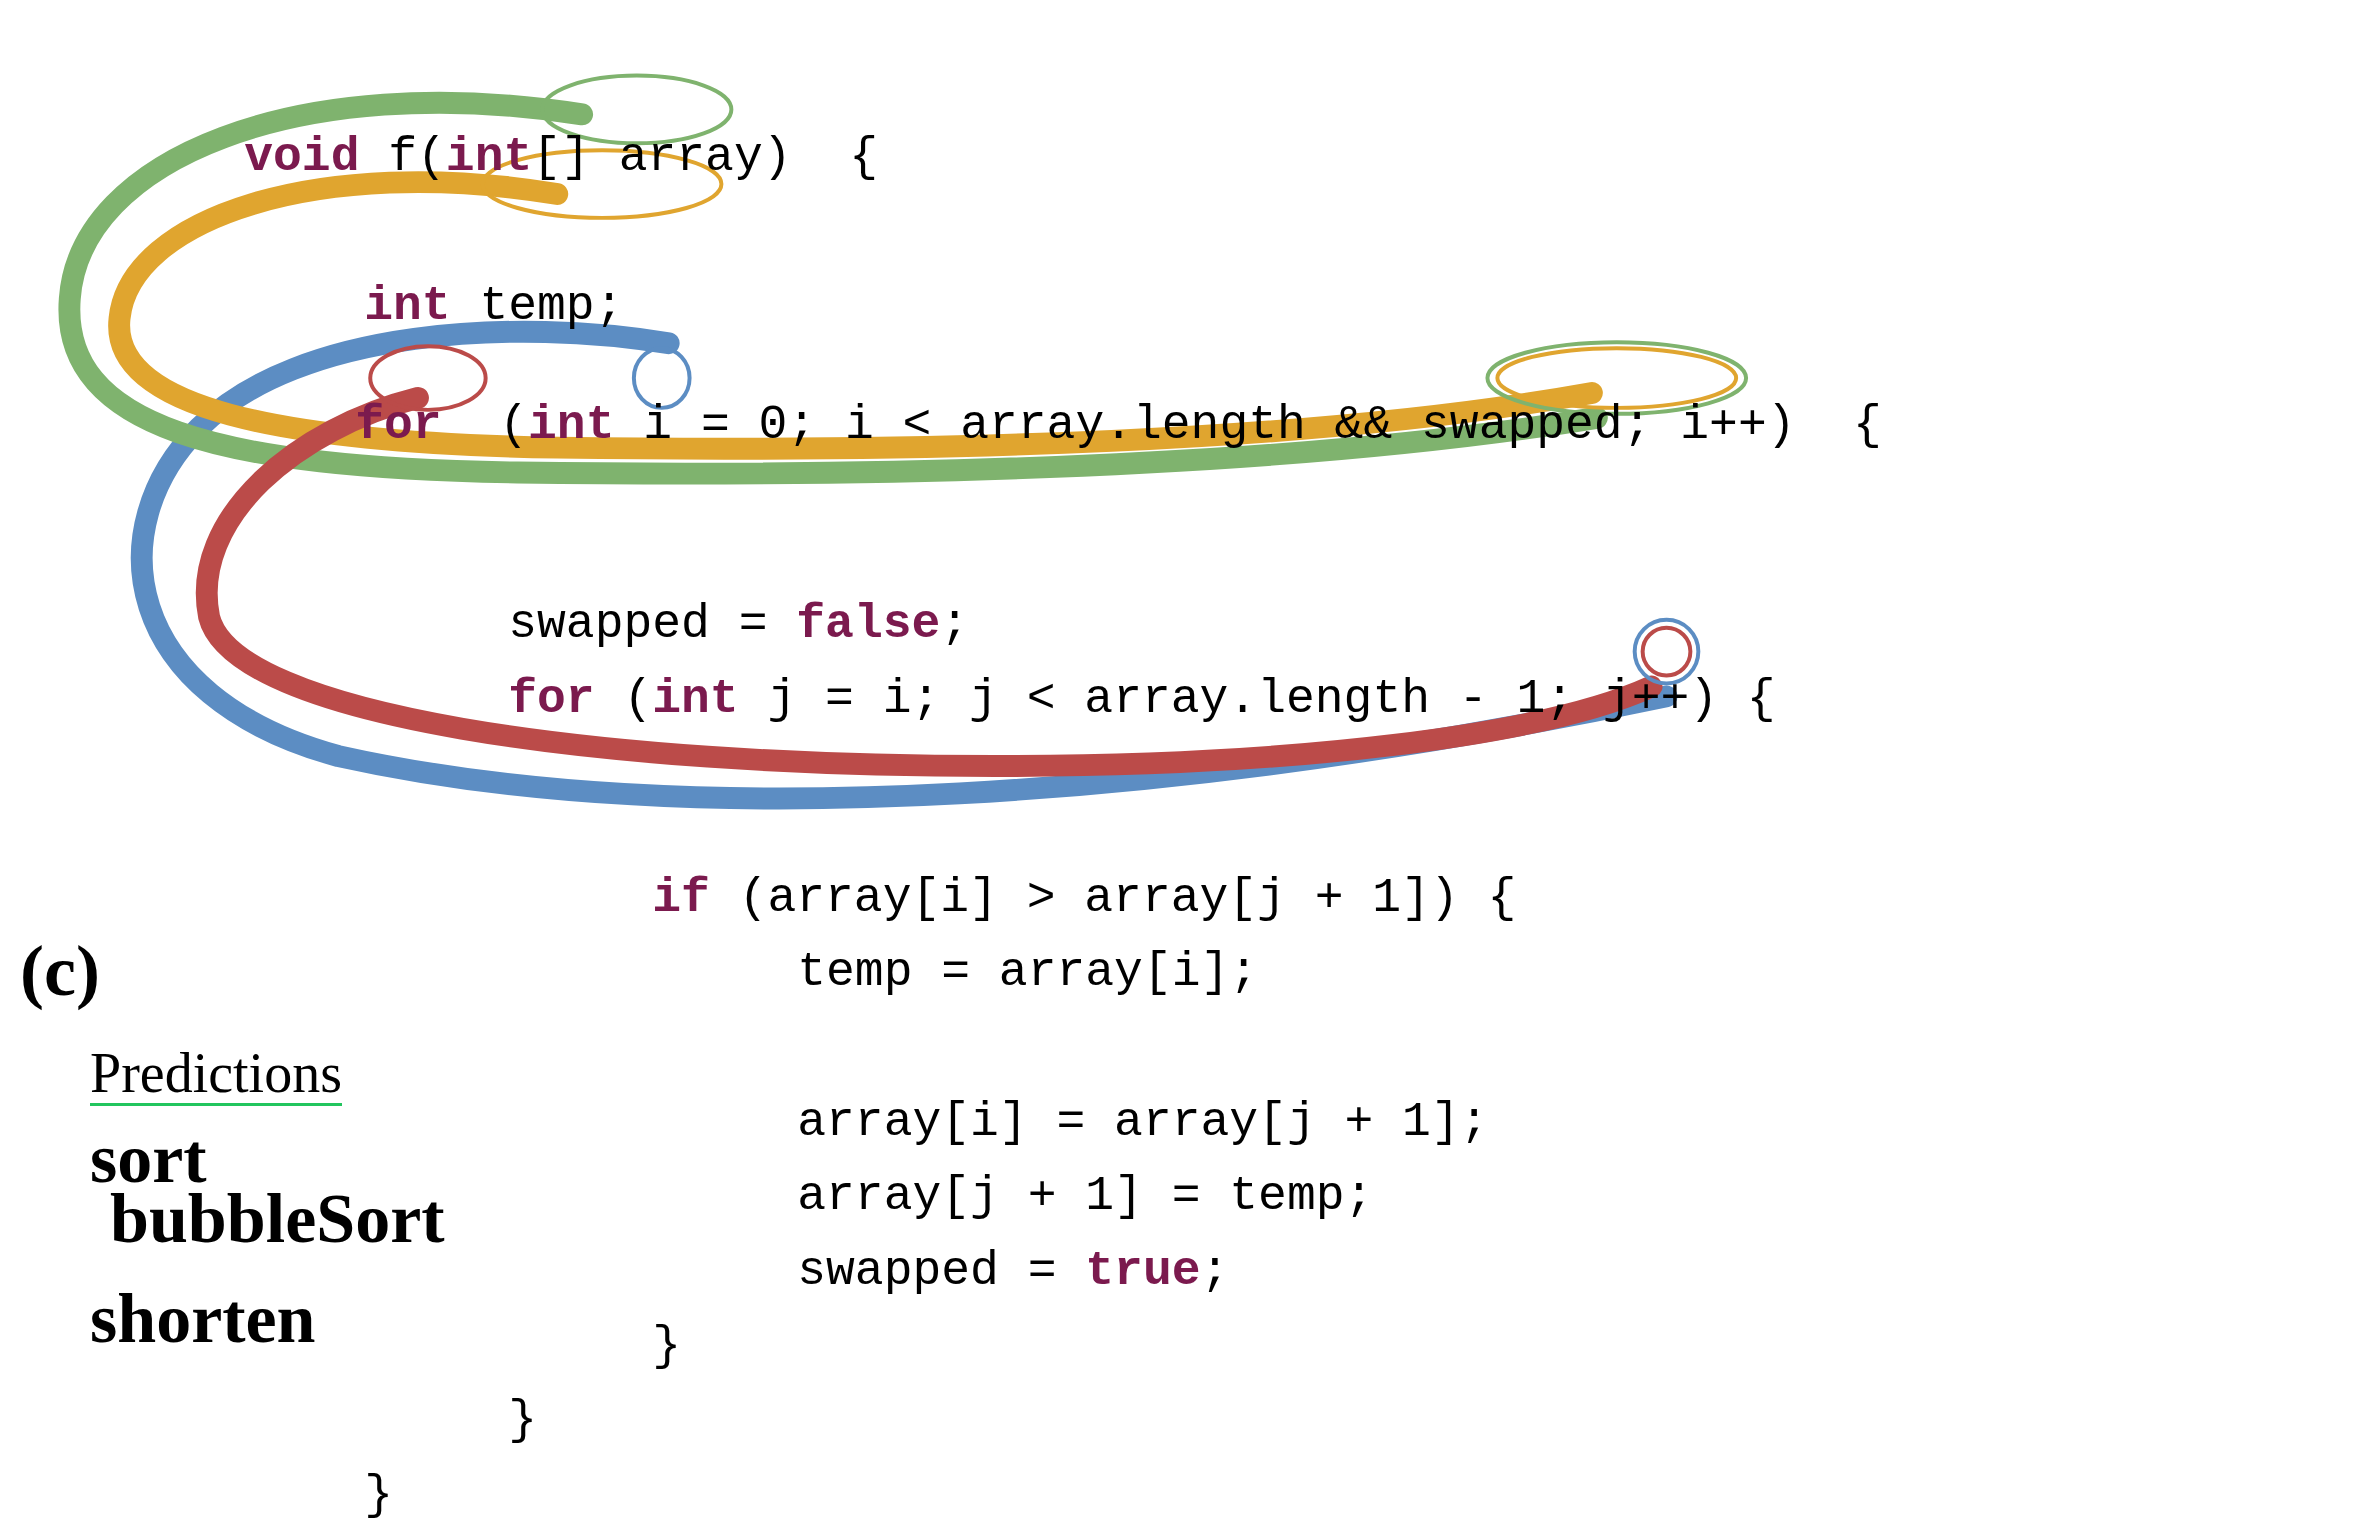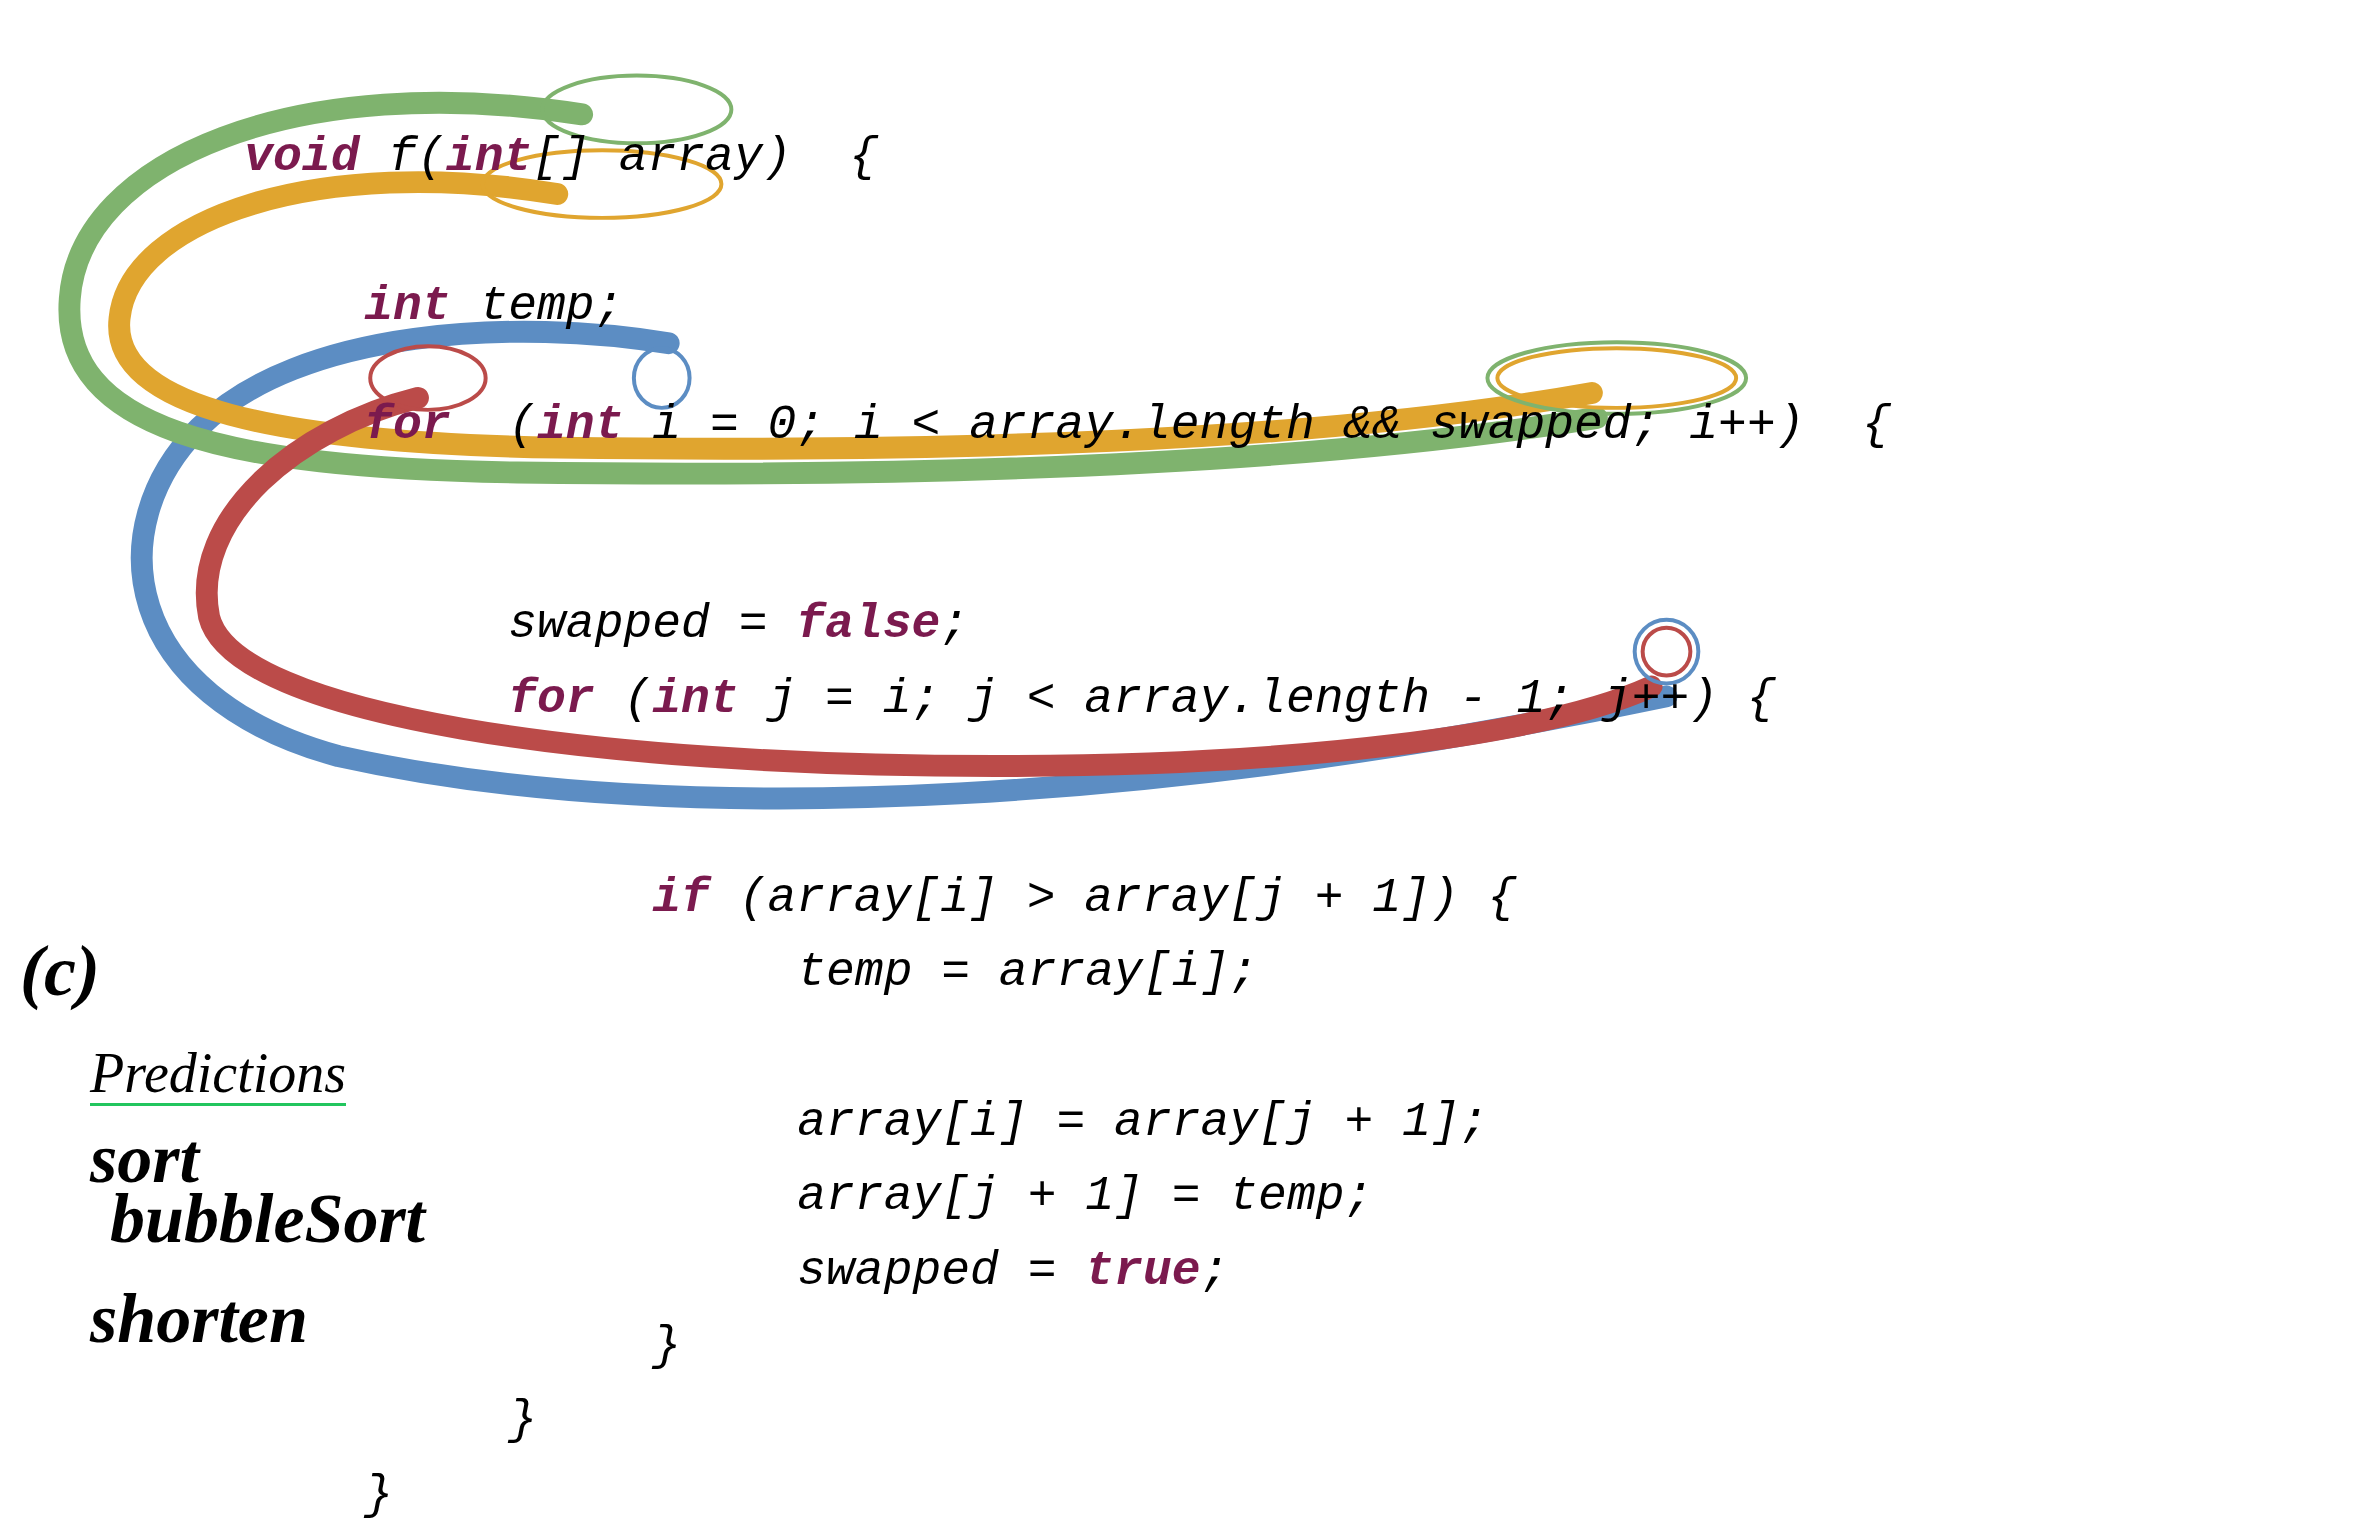--- a/index.html
+++ b/index.html
@@ -10,21 +10,20 @@
     height: 1540px;
     overflow: hidden;
   }
   .stage {
     position: relative;
     width: 2176px;
     height: 1540px;
     font-family: "Courier New", Courier, monospace;
     font-size: 48px;
     line-height: 1.0;
-    font-style: italic;
   }
   .codeline {
     position: absolute;
     white-space: pre;
     color: #000000;
   }
   .kw { color: #7b1a4e; font-weight: 700; }
   .pl { color: #000000; }
 
   .serif {
@@ -105,21 +104,21 @@
 
   <div class="codeline" style="left:129px; top:85px;">
     <span class="kw">void</span><span class="pl"> f(</span><span class="kw">int</span><span class="pl">[] </span><span class="pl">array</span><span class="pl">)  {</span>
   </div>
 
 
   <div class="codeline" style="left:249px; top:234px;">
     <span class="kw">int</span><span class="pl"> temp;</span>
   </div>
 
-  <div class="codeline" style="left:249px; top:353px;">
+  <div class="codeline" style="left:240px; top:353px;">
     <span class="kw">for</span><span class="pl">  (</span><span class="kw">int</span><span class="pl"> i = </span><span class="pl">0</span><span class="pl">; i &lt; array.length &amp;&amp; </span><span class="pl">swapped</span><span class="pl">; i++)  {</span>
   </div>
 
   <div class="codeline" style="left:393px; top:552px;">
     <span class="pl">swapped = </span><span class="kw">false</span><span class="pl">;</span>
   </div>
 
   <div class="codeline" style="left:393px; top:627px;">
     <span class="kw">for</span><span class="pl"> (</span><span class="kw">int</span><span class="pl"> j = i; j &lt; array.length - </span><span class="pl">1</span><span class="pl">; j++) {</span>
   </div>

